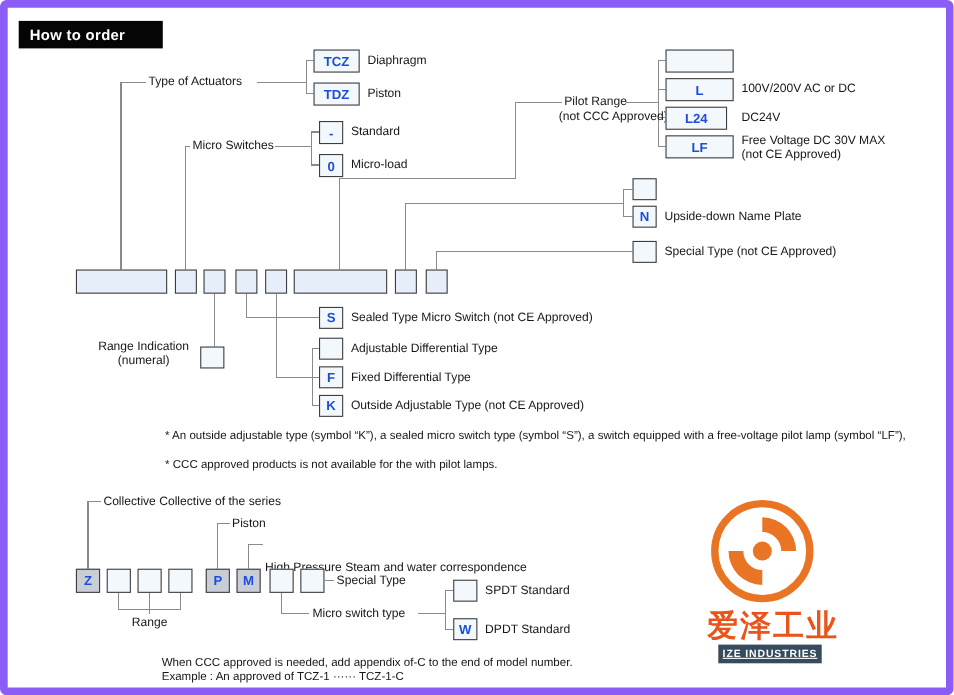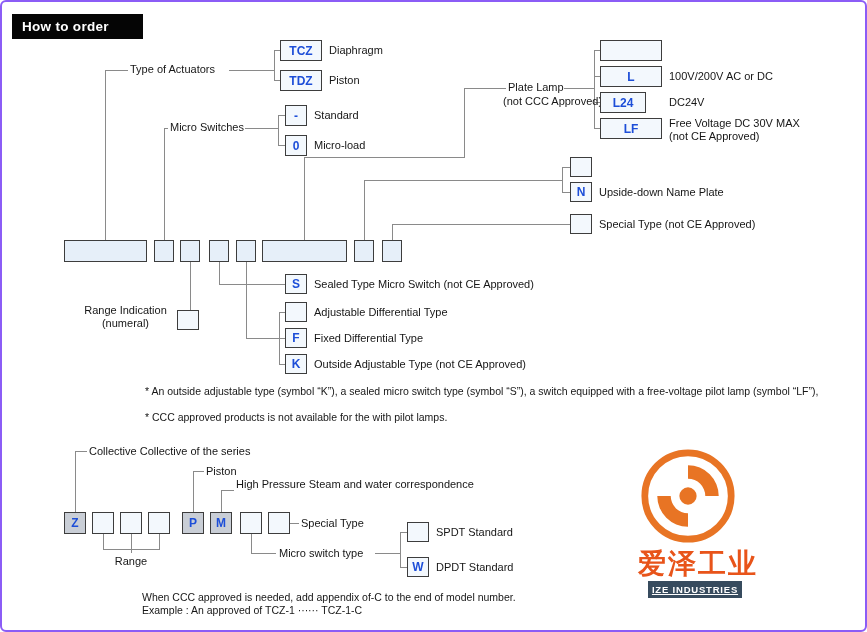--- a/index.html
+++ b/index.html
@@ -1,17 +1,17 @@
 <!DOCTYPE html>
 <html><head>
 <meta charset="utf-8">
 <style>
   * { margin:0; padding:0; box-sizing:border-box; }
   html,body { width:867px; height:632px; background:#fff; font-family:"Liberation Sans", sans-serif; }
-  .sheet { position:relative; width:867px; height:632px; background:#fff; border:2px solid #8b5cf6; border-radius:6px; overflow:hidden; }
+  .sheet { position:relative; width:867px; height:632px; background:#fff; border:7px solid #8b5cf6; border-radius:6px; overflow:hidden; }
   .wires { position:absolute; left:0; top:0; }
   .title-box { position:absolute; left:10px; top:12px; width:131px; height:25px; background:#050505; color:#fff;
                display:flex; align-items:center; padding-left:10px; font-size:13.5px; font-weight:bold; letter-spacing:.3px; }
   .box { position:absolute; display:flex; align-items:center; justify-content:center; border:1px solid #3d3d3d;
          background:#f3f8fd; font-size:12px; font-weight:bold; color:#1d4ed8; line-height:1; }
   .box.blue { background:#e6eff9; }
   .box.gray { background:#c9ced6; }
   .lbl { position:absolute; font-size:11px; line-height:13px; color:#161616; white-space:nowrap; }
   .lbl.center { text-align:center; }
   .note { position:absolute; font-size:10.5px; line-height:13px; color:#161616; white-space:nowrap; }
@@ -65,26 +65,26 @@
   <div class="box" style="left:278px;top:68px;width:42px;height:21px">TDZ</div>
   <div class="lbl" style="left:327px;top:72px">Piston</div>
   <div class="lbl" style="left:128px;top:61px">Type of Actuators</div>
 
   <div class="lbl" style="left:168px;top:119px">Micro Switches</div>
   <div class="box" style="left:283px;top:103px;width:22px;height:21px">-</div>
   <div class="lbl" style="left:312px;top:107px">Standard</div>
   <div class="box" style="left:283px;top:133px;width:22px;height:21px">0</div>
   <div class="lbl" style="left:312px;top:137px">Micro-load</div>
 
-  <div class="lbl" style="left:506px;top:79px">Plate Lamp</div>
+  <div class="lbl" style="left:506px;top:79px">Pilot Range</div>
   <div class="lbl" style="left:501px;top:93px">(not CCC Approved)</div>
   <div class="box" style="left:598px;top:38px;width:62px;height:21px"></div>
   <div class="box" style="left:598px;top:64px;width:62px;height:21px">L</div>
   <div class="lbl" style="left:667px;top:68px">100V/200V AC or DC</div>
-  <div class="box" style="left:598px;top:90px;width:46px;height:21px">L24</div>
+  <div class="box" style="left:598px;top:90px;width:56px;height:21px">L24</div>
   <div class="lbl" style="left:667px;top:94px">DC24V</div>
   <div class="box" style="left:598px;top:116px;width:62px;height:21px">LF</div>
   <div class="lbl" style="left:667px;top:115px">Free Voltage DC 30V MAX</div>
   <div class="lbl" style="left:667px;top:128px">(not CE Approved)</div>
 
   <div class="box" style="left:568px;top:155px;width:22px;height:20px"></div>
   <div class="box" style="left:568px;top:180px;width:22px;height:20px">N</div>
   <div class="lbl" style="left:597px;top:184px">Upside-down Name Plate</div>
   <div class="box" style="left:568px;top:212px;width:22px;height:20px"></div>
   <div class="lbl" style="left:597px;top:216px">Special Type (not CE Approved)</div>
@@ -108,21 +108,21 @@
   <div class="box" style="left:283px;top:326px;width:22px;height:20px">F</div>
   <div class="lbl" style="left:312px;top:330px">Fixed Differential Type</div>
   <div class="box" style="left:283px;top:352px;width:22px;height:20px">K</div>
   <div class="lbl" style="left:312px;top:356px">Outside Adjustable Type (not CE Approved)</div>
 
   <div class="note" style="left:143px;top:383px">* An outside adjustable type (symbol “K”), a sealed micro switch type (symbol “S”), a switch equipped with a free-voltage pilot lamp (symbol “LF”),</div>
   <div class="note" style="left:143px;top:409px">* CCC approved products is not available for the with pilot lamps.</div>
 
   <div class="lbl" style="left:87px;top:443px">Collective Collective of the series</div>
   <div class="lbl" style="left:204px;top:463px">Piston</div>
-  <div class="lbl" style="left:234px;top:476px">High Pressure Steam and water correspondence</div>
+  <div class="lbl" style="left:234px;top:503px">High Pressure Steam and water correspondence</div>
 
   <div class="box gray" style="left:62px;top:510px;width:22px;height:22px">Z</div>
   <div class="box" style="left:90px;top:510px;width:22px;height:22px"></div>
   <div class="box" style="left:118px;top:510px;width:22px;height:22px"></div>
   <div class="box" style="left:146px;top:510px;width:22px;height:22px"></div>
   <div class="box gray" style="left:180px;top:510px;width:22px;height:22px">P</div>
   <div class="box gray" style="left:208px;top:510px;width:22px;height:22px">M</div>
   <div class="box" style="left:238px;top:510px;width:22px;height:22px"></div>
   <div class="box" style="left:266px;top:510px;width:22px;height:22px"></div>
 

